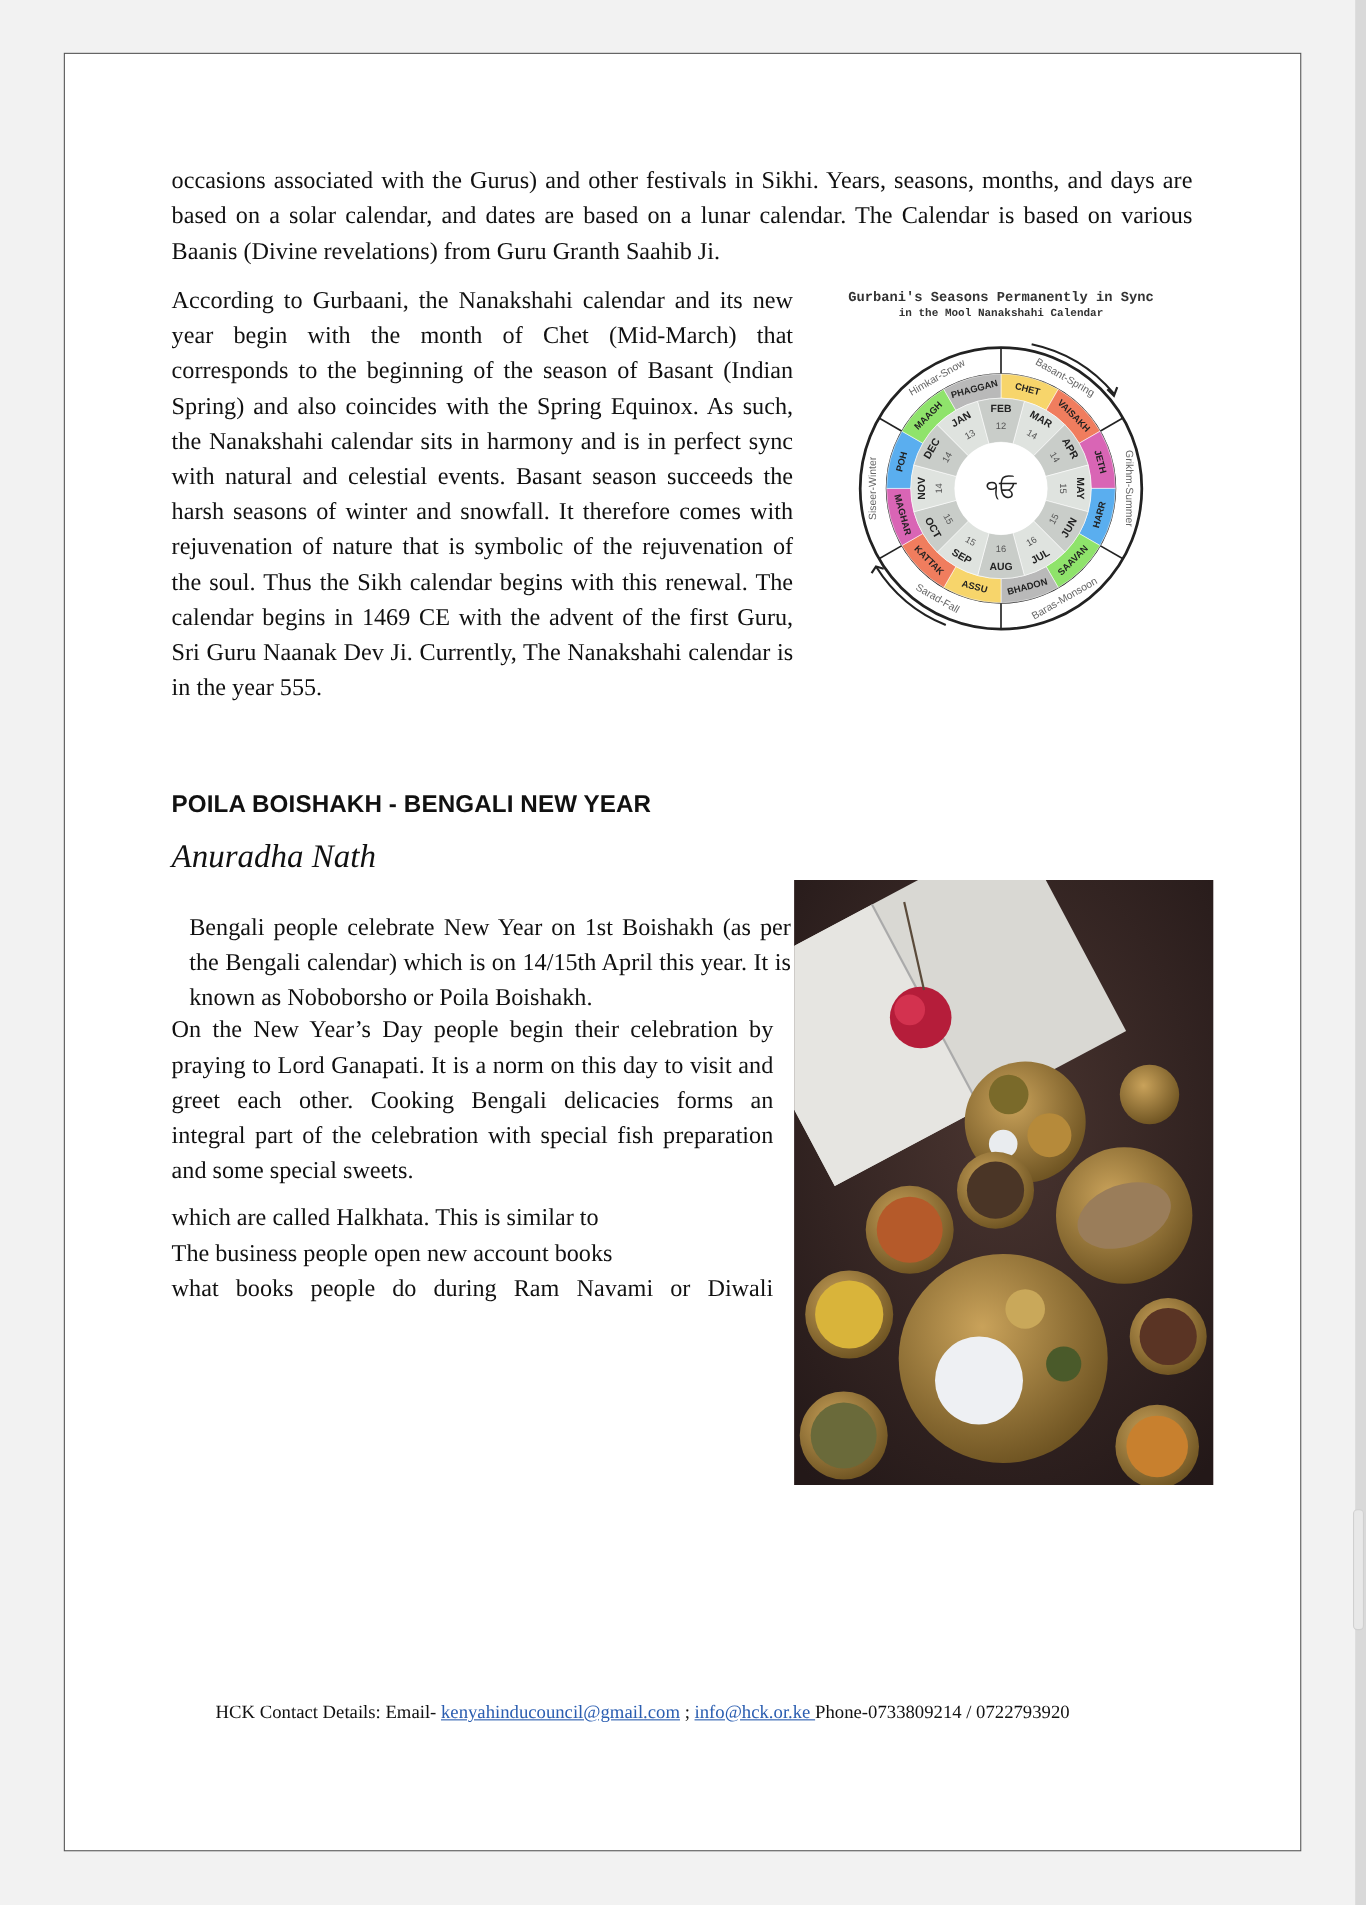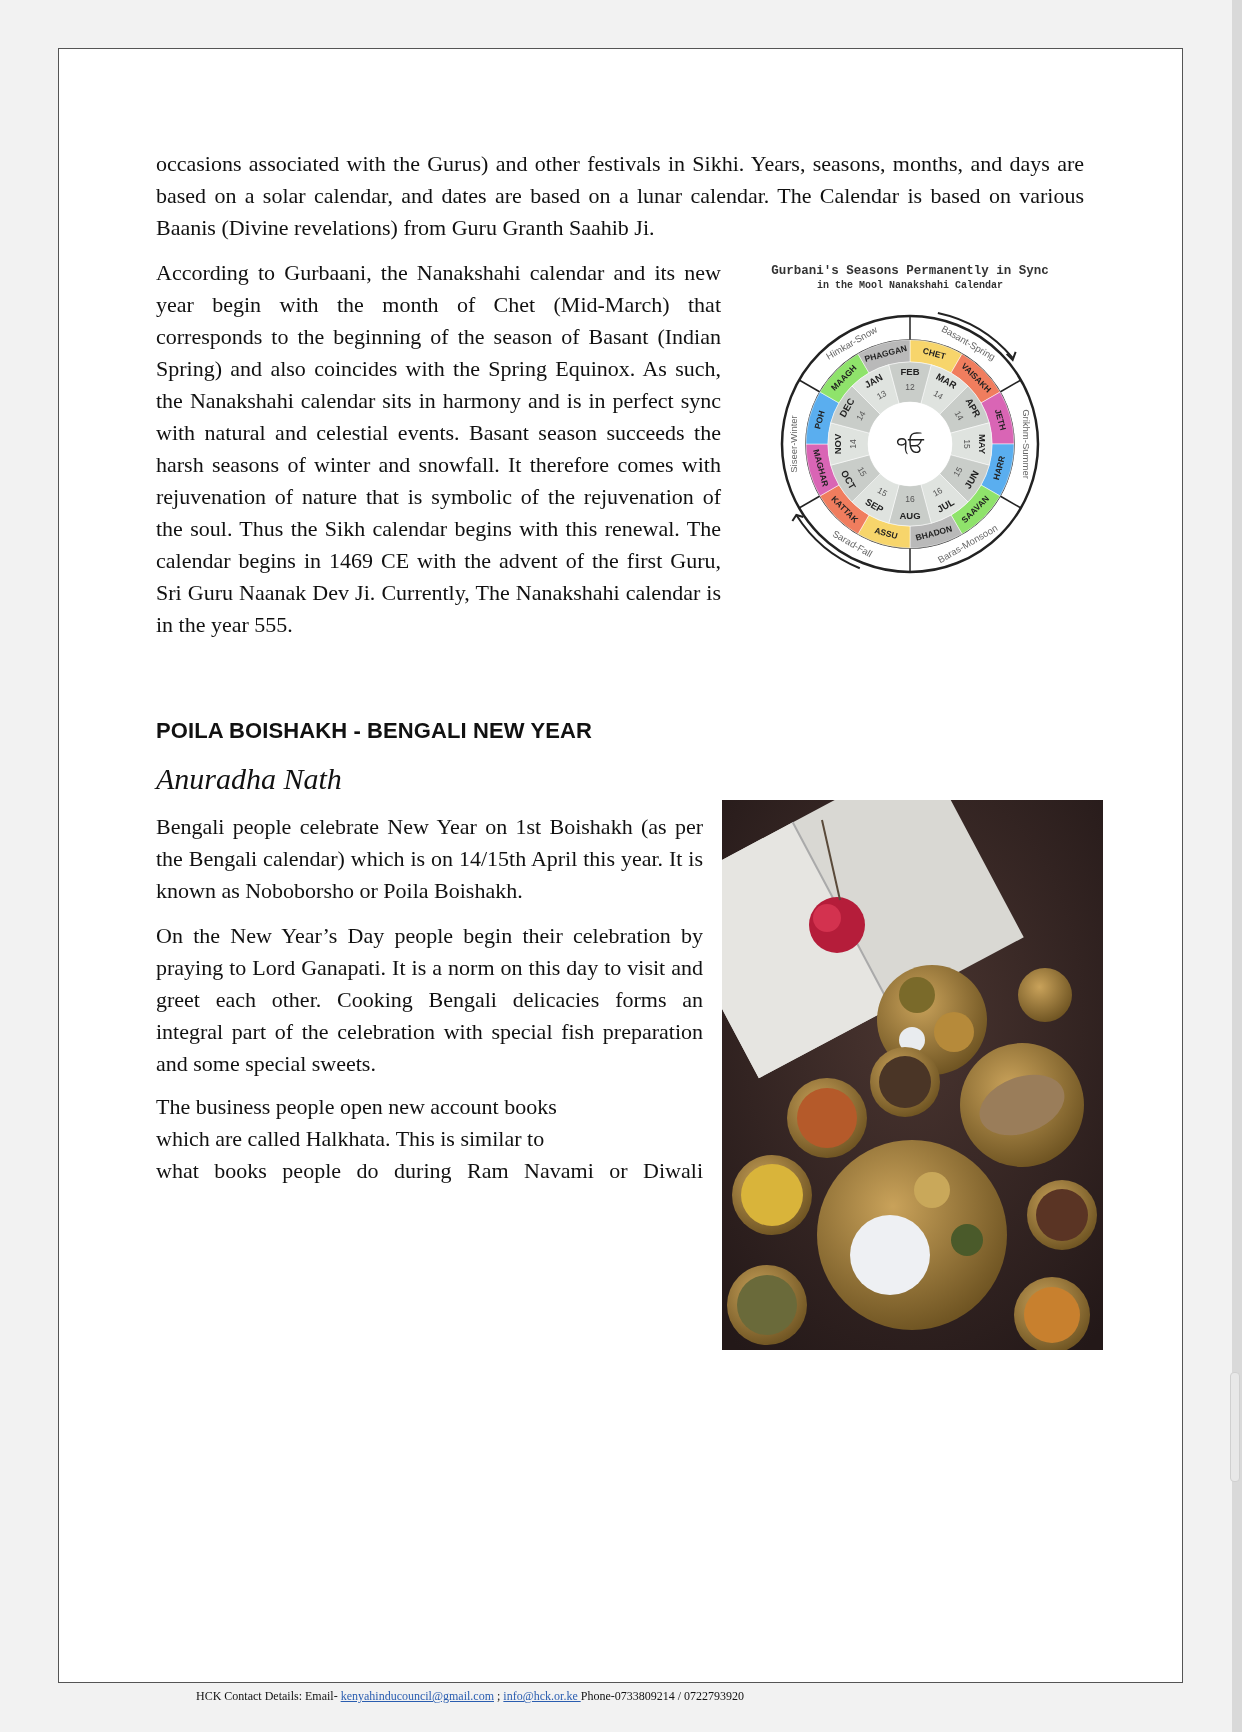--- a/index.html
+++ b/index.html
@@ -10,21 +10,21 @@
   .para { position:absolute; font-size:22px; line-height:32px; text-align:justify; }
   .p-intro { left:156px; top:148px; width:928px; }
   .p-gurbaani { left:156px; top:257px; width:565px; }
   .heading { position:absolute; left:156px; top:718px; font-family:"Liberation Sans", sans-serif; font-weight:bold; font-size:22px; letter-spacing:0.1px; }
   .author { position:absolute; left:156px; top:762px; font-style:italic; font-size:30px; }
   .p-b1 { left:156px; top:811px; width:547px; }
   .p-b2 { left:156px; top:920px; width:547px; }
   .p-b3 { left:156px; top:1091px; width:547px; text-align:left; }
   .p-b3 span { display:block; }
   .p-b3 .just { text-align:justify; text-align-last:justify; }
-  .footer { position:absolute; left:196px; top:1689px; font-size:12px; white-space:nowrap; }
+  .footer { position:absolute; left:196px; top:1547px; font-size:17px; white-space:nowrap; }
   .footer a { color:#2a5db0; text-decoration:underline; }
   .wheel-wrap { position:absolute; left:765px; top:258px; width:290px; height:345px; }
   .wheel-title { position:absolute; left:0; width:290px; text-align:center; font-family:Liberation Mono, monospace; font-weight:bold; color:#333; }
   .wt1 { top:6px; font-size:12.5px; }
   .wt2 { top:22px; font-size:10px; }
   .photo { position:absolute; left:722px; top:800px; width:381px; height:550px; overflow:hidden; background:#3a2a2a; }
 </style>
 </head>
 <body>
 
@@ -119,25 +119,25 @@
       <path d="M172.86016656957977,18.928221501670066 A134,134 0 0 1 247.64995537794306,63.866460302003745" fill="none" stroke="#222" stroke-width="2"></path>
       <path d="M241.64995537794306,59.866460302003745 L247.64995537794306,65.86646030200374 L250.64995537794306,57.866460302003745" fill="none" stroke="#222" stroke-width="2"></path>
       <path d="M31.361555115038925,221.00918140724946 A134,134 0 0 0 94.80271648226778,274.2426365119495" fill="none" stroke="#222" stroke-width="2"></path>
       <path d="M27.361555115038925,227.00918140724946 L31.361555115038925,221.00918140724946 L38.361555115038925,223.00918140724946" fill="none" stroke="#222" stroke-width="2"></path>
     </svg>
 </div>
 
 <div class="heading">POILA BOISHAKH - BENGALI NEW YEAR</div>
 <div class="author">Anuradha Nath</div>
 
-<p class="para p-b1" style="margin:0">Bengali people celebrate New Year on 1st Boishakh (as per the Bengali calendar) which is on 14/15th April this year. It is known as Noboborsho or Poila Boishakh.</p>
+<p class="para p-b1" style="margin:16px">Bengali people celebrate New Year on 1st Boishakh (as per the Bengali calendar) which is on 14/15th April this year. It is known as Noboborsho or Poila Boishakh.</p>
 <p class="para p-b2" style="margin:0">On the New Year’s Day people begin their celebration by praying to Lord Ganapati. It is a norm on this day to visit and greet each other. Cooking Bengali delicacies forms an integral part of the celebration with special fish preparation and some special sweets.</p>
 <div class="para p-b3">
+  <span>which are called Halkhata. This is similar to</span>
   <span>The business people open new account books</span>
-  <span>which are called Halkhata. This is similar to</span>
   <span class="just">what books people do during Ram Navami or Diwali</span>
 </div>
 
 <div class="photo">
   <svg width="381" height="550" viewBox="0 0 381 550">
     <defs>
       <radialGradient id="bg" cx="50%" cy="40%" r="75%">
         <stop offset="0" stop-color="#4a3530"></stop>
           <stop offset="1" stop-color="#231818"></stop>
       </radialGradient>

